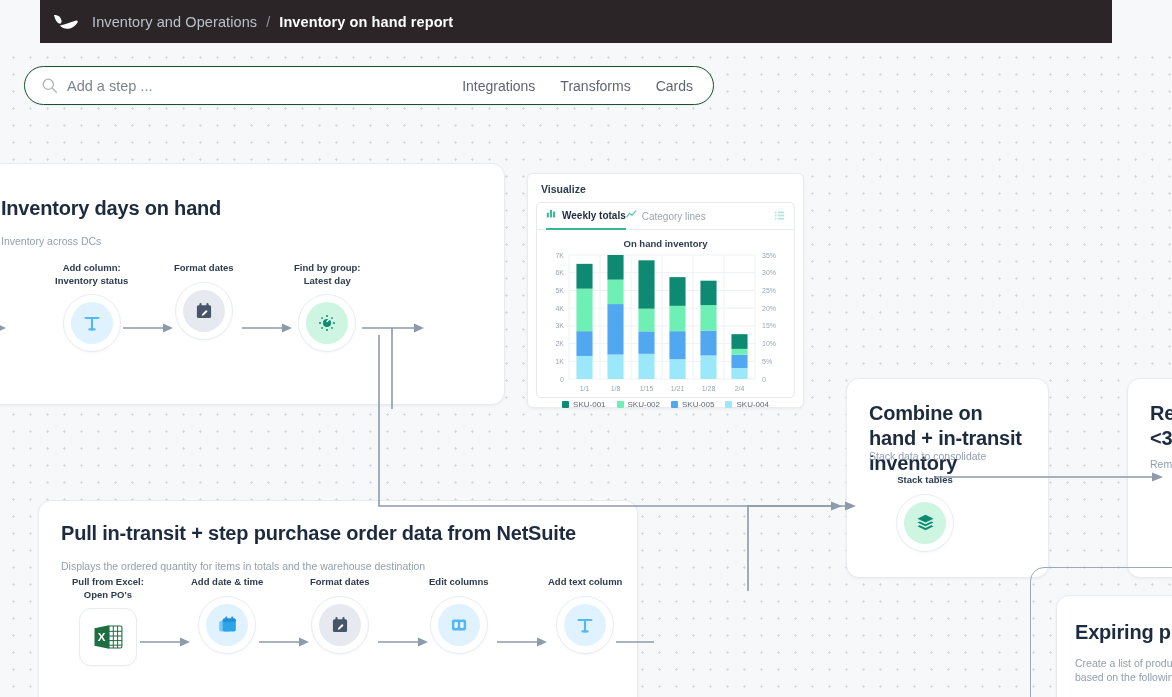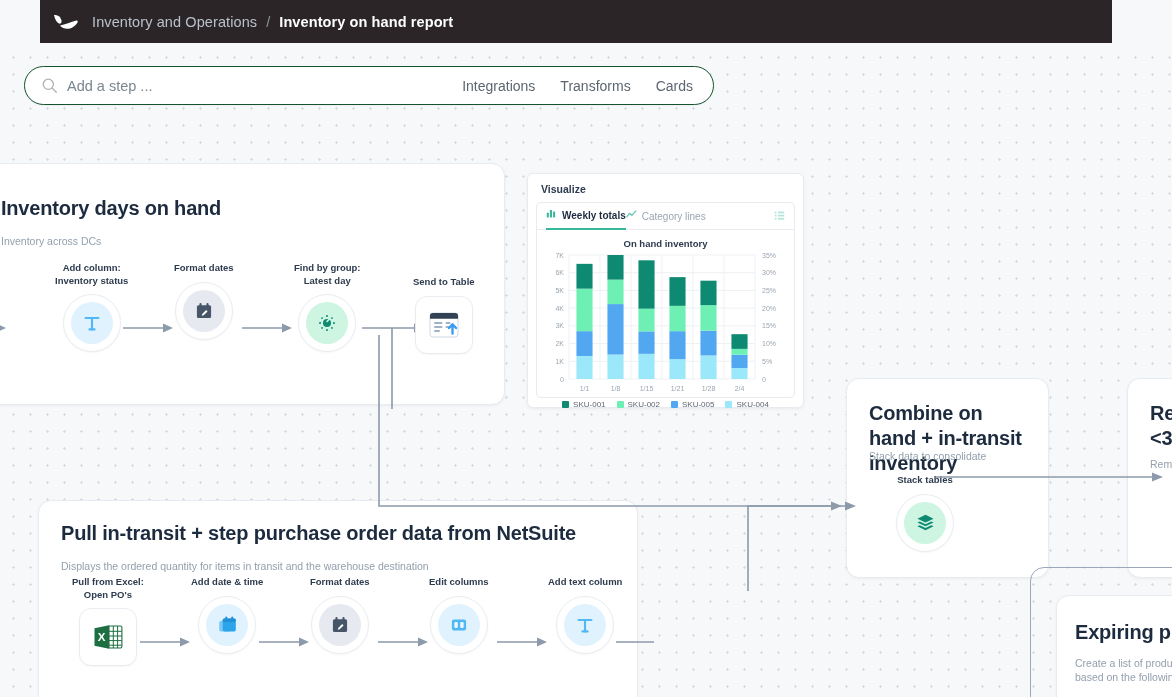--- a/index.html
+++ b/index.html
@@ -199,37 +199,20 @@
           </div>
         </div>
       </div>
 
       <svg class="conn" style="left:573px; top:150px; width:64px; height:95px;">
         <line x1="0" y1="14" x2="52" y2="14"></line>
         <polygon points="52,9.5 62,14 52,18.5" fill="#8c9aab"></polygon>
         <line x1="30" y1="14" x2="30" y2="95"></line>
       </svg>
 
-      <div class="node" style="left:624px; top:112px;">
-        <div class="node-label">Send to Table</div>
-        <div class="node-square">
-          <svg width="34" height="30" viewBox="0 0 34 30">
-            <rect x="3" y="3" width="28" height="24" rx="3" fill="#ffffff" stroke="#cfd8e3" stroke-width="1"></rect>
-            <path d="M3 6.2a3 3 0 013-3.2h22a3 3 0 013 3.2v2.6H3z" fill="#334155"></path>
-            <g fill="#9fb3c8">
-              <rect x="7" y="12" width="8.5" height="2" rx="1"></rect>
-              <rect x="7" y="16" width="8.5" height="2" rx="1"></rect>
-              <rect x="7" y="20" width="6" height="2" rx="1"></rect>
-              <rect x="18.5" y="12" width="5" height="2" rx="1"></rect>
-              <rect x="18.5" y="16" width="5" height="2" rx="1"></rect>
-            </g>
-            <path d="M25.5 23.5V14.5M22 18l3.5-3.8 3.5 3.8" stroke="#3b9bf0" stroke-width="2.4" stroke-linecap="round" stroke-linejoin="round" fill="none"></path>
-          </svg>
-        </div>
-      </div>
     </div>
 
     <svg class="conn" style="left:376px; top:290px; width:480px; height:200px; z-index:5;">
       <polyline points="3,2 3,173 455,173"></polyline>
       <polygon points="455,168.5 466,173 455,177.5" fill="#8c9aab"></polygon>
     </svg>
 
     <svg class="conn" style="left:640px; top:430px; width:220px; height:120px; z-index:5;">
       <polyline points="108,118 108,33 205,33"></polyline>
       <polygon points="205,28.5 216,33 205,37.5" fill="#8c9aab"></polygon>
@@ -259,21 +242,21 @@
 
     <div class="card" style="left:1127px; top:335px; width:203px; height:200px;">
       <div class="card-title" style="position:absolute; left:22px; top:22px; width:165px; white-space:pre-line;">Remove
 &lt;30</div>
       <div class="card-sub" style="position:absolute; left:22px; top:70px; width:165px;">Remove</div>
 
     </div>
 
     <div class="card" style="left:38px; top:457px; width:600px; height:225px;">
       <div class="card-title" style="position:absolute; left:22px; top:20px; width:560px;">Pull in-transit + step purchase order data from NetSuite</div>
-      <div class="card-sub" style="position:absolute; left:22px; top:50px; width:560px;">Displays the ordered quantity for items in transit and the warehouse destination</div>
+      <div class="card-sub" style="position:absolute; left:22px; top:50px; width:560px;">Displays the ordered quantity for items in totals and the warehouse destination</div>
 
       <div class="node" style="left:33px; top:75px;">
         <div class="node-label">Pull from Excel:
 Open PO's</div>
         <div class="node-square">
           <svg width="34" height="34" viewBox="0 0 34 34">
             <path d="M18 6h11.5a1.4 1.4 0 011.4 1.4v19.2a1.4 1.4 0 01-1.4 1.4H18z" fill="#ffffff" stroke="#1d6f42" stroke-width="1.1"></path>
             <g stroke="#1d6f42" stroke-width="1">
               <line x1="18" y1="11.3" x2="30.9" y2="11.3"></line>
                 <line x1="18" y1="16" x2="30.9" y2="16"></line>

